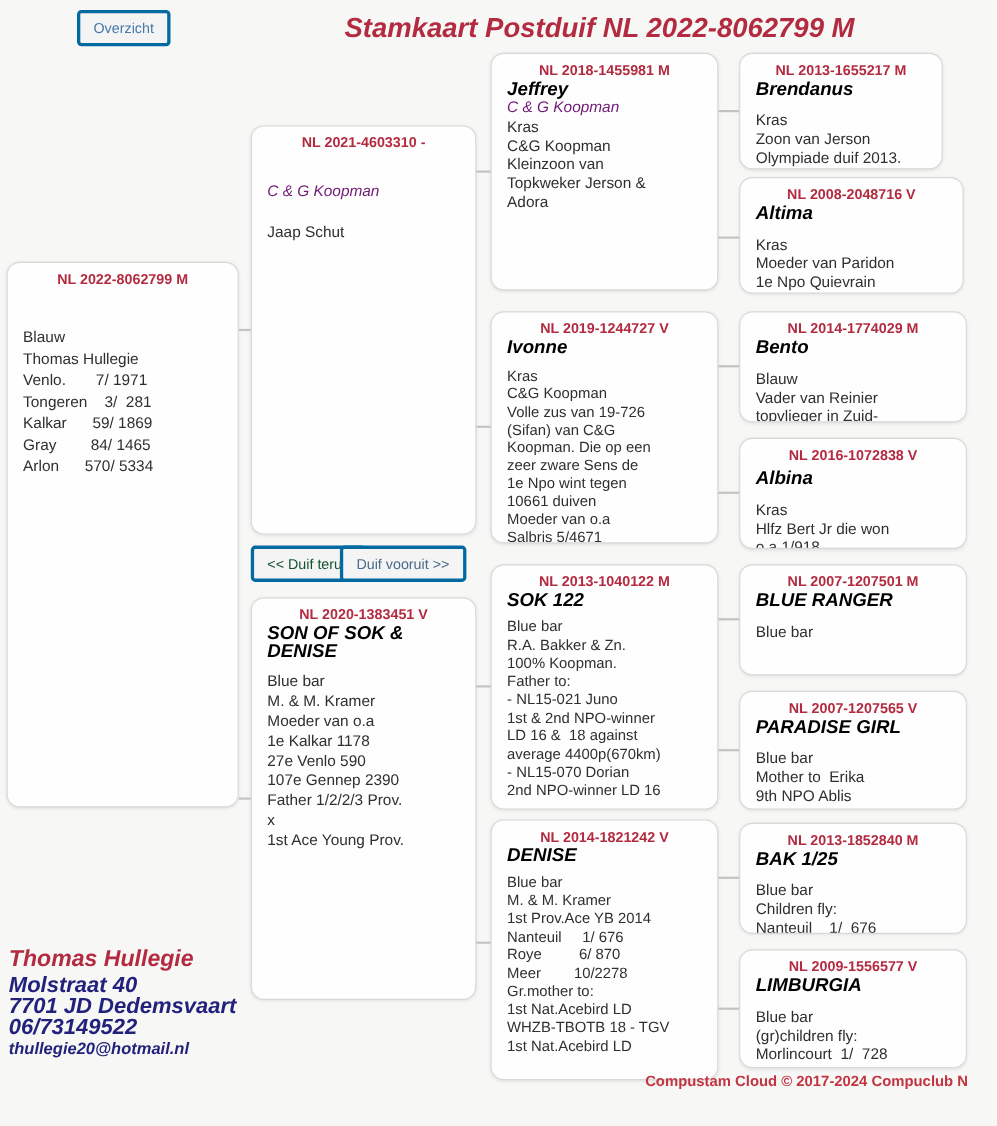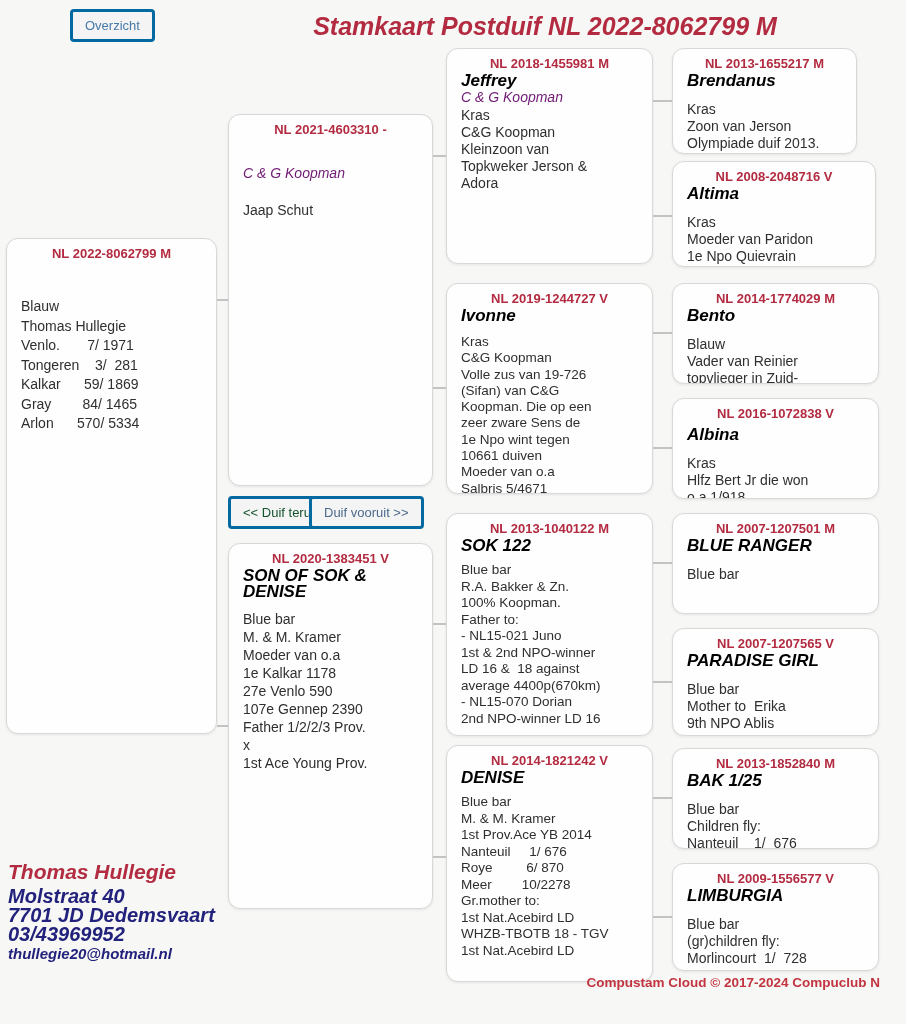--- a/index.html
+++ b/index.html
@@ -259,17 +259,17 @@
 <div class="conn" style="left:653px;top:447px;width:19px"></div>
 <div class="conn" style="left:653px;top:562px;width:19px"></div>
 <div class="conn" style="left:653px;top:681px;width:19px"></div>
 <div class="conn" style="left:653px;top:797px;width:19px"></div>
 <div class="conn" style="left:653px;top:916px;width:19px"></div>
 
 <div id="owner">
   <div id="owner-name">Thomas Hullegie</div>
   <div class="owner-line">Molstraat 40</div>
   <div class="owner-line">7701 JD Dedemsvaart</div>
-  <div class="owner-line">03/43969952</div>
+  <div class="owner-line">06/73149522</div>
   <div id="owner-email">thullegie20@hotmail.nl</div>
 </div>
 
 <div id="footer-credit">Compustam Cloud © 2017-2024 Compuclub N</div>
 
 </body></html>

